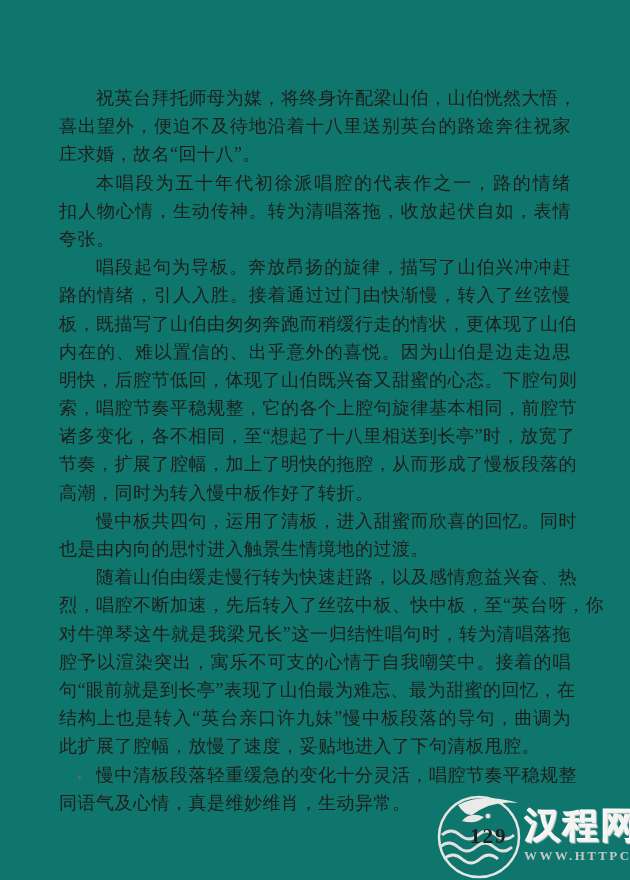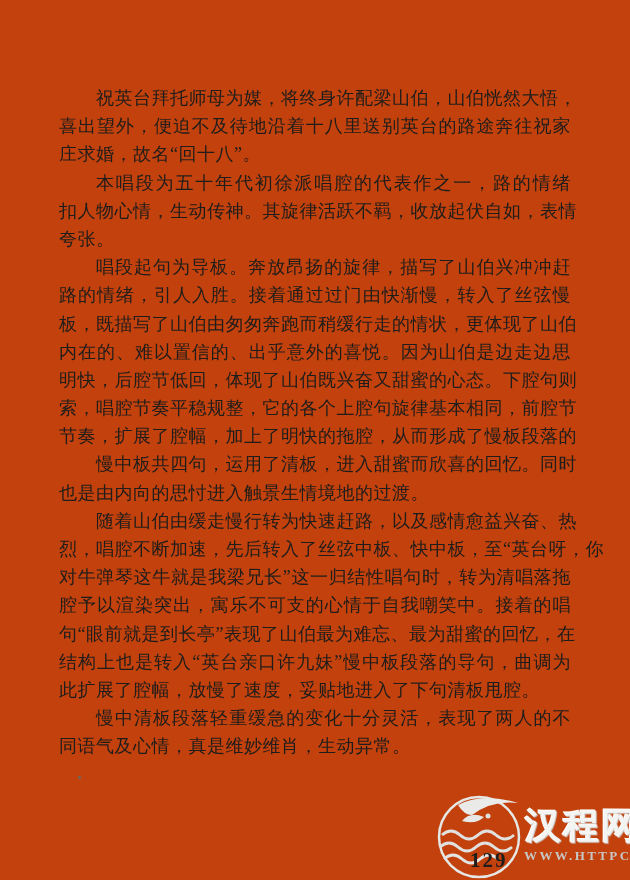--- a/index.html
+++ b/index.html
@@ -4,21 +4,21 @@
 <style>
   * { margin: 0; padding: 0; box-sizing: border-box; }
   html, body { background: #ffffff; }
   body {
     width: 630px; height: 880px;
     font-family: "Liberation Serif", "DejaVu Serif", serif;
   }
   .page {
     position: relative;
     width: 630px; height: 880px;
-    background: #c2410c;
+    background: #0f766e;
     overflow: hidden;
   }
   
   .text-block {
     position: absolute;
     left: 59px; top: 84px;
     width: 512px;
     font-size: 18px;
     line-height: 28.2px;
     color: #1e1d1b;
@@ -67,60 +67,61 @@
     white-space: nowrap;
   }
   .page-number {
     position: absolute;
     left: 470px; top: 824px;
     font-family: "Liberation Serif", "DejaVu Serif", serif;
     font-size: 21px;
     font-weight: bold;
     letter-spacing: 2px;
     color: #1f1e1c;
-    margin-top: 24px;
   }
   
   .speck {
     position: absolute;
     left: 78px; top: 776px;
     width: 3px; height: 3px;
     background: #6a6a66;
     border-radius: 50%;
   }
 </style>
 </head>
 <body>
 
 <div class="page">
 
   <div class="text-block">
       <div class="line indent">祝英台拜托师母为媒，将终身许配梁山伯，山伯恍然大悟，</div>
       <div class="line">喜出望外，便迫不及待地沿着十八里送别英台的路途奔往祝家</div>
       <div class="line end">庄求婚，故名“回十八”。</div>
       <div class="line indent">本唱段为五十年代初徐派唱腔的代表作之一，路的情绪</div>
-      <div class="line">扣人物心情，生动传神。其旋律活跃不羁，收放起伏自如，表情</div>
+      <div class="line">扣人物心情，生动传神。转为清唱落拖，收放起伏自如，表情</div>
       <div class="line end">夸张。</div>
       <div class="line indent">唱段起句为导板。奔放昂扬的旋律，描写了山伯兴冲冲赶</div>
       <div class="line">路的情绪，引人入胜。接着通过过门由快渐慢，转入了丝弦慢</div>
       <div class="line">板，既描写了山伯由匆匆奔跑而稍缓行走的情状，更体现了山伯</div>
       <div class="line">内在的、难以置信的、出乎意外的喜悦。因为山伯是边走边思</div>
       <div class="line">明快，后腔节低回，体现了山伯既兴奋又甜蜜的心态。下腔句则</div>
       <div class="line">索，唱腔节奏平稳规整，它的各个上腔句旋律基本相同，前腔节</div>
+      <div class="line">诸多变化，各不相同，至“想起了十八里相送到长亭”时，放宽了</div>
       <div class="line">节奏，扩展了腔幅，加上了明快的拖腔，从而形成了慢板段落的</div>
+      <div class="line end">高潮，同时为转入慢中板作好了转折。</div>
       <div class="line indent">慢中板共四句，运用了清板，进入甜蜜而欣喜的回忆。同时</div>
       <div class="line end">也是由内向的思忖进入触景生情境地的过渡。</div>
       <div class="line indent">随着山伯由缓走慢行转为快速赶路，以及感情愈益兴奋、热</div>
       <div class="line">烈，唱腔不断加速，先后转入了丝弦中板、快中板，至“英台呀，你</div>
       <div class="line">对牛弹琴这牛就是我梁兄长”这一归结性唱句时，转为清唱落拖</div>
       <div class="line">腔予以渲染突出，寓乐不可支的心情于自我嘲笑中。接着的唱</div>
       <div class="line">句“眼前就是到长亭”表现了山伯最为难忘、最为甜蜜的回忆，在</div>
       <div class="line">结构上也是转入“英台亲口许九妹”慢中板段落的导句，曲调为</div>
       <div class="line end">此扩展了腔幅，放慢了速度，妥贴地进入了下句清板甩腔。</div>
-      <div class="line indent">慢中清板段落轻重缓急的变化十分灵活，表现了两人的不</div>
+      <div class="line indent">慢中清板段落轻重缓急的变化十分灵活，唱腔节奏平稳规整</div>
       <div class="line end">同语气及心情，真是维妙维肖，生动异常。</div>
     </div>
 
   <div class="speck"></div>
 
   <div class="watermark">
     <svg class="wm-logo" width="102" height="89" viewBox="0 0 102 89">
       <circle cx="51" cy="46" r="40" fill="none" stroke="#e6e6e4" stroke-width="2.5"></circle>
       <path d="M30,14 Q54,1 90,12 Q64,9 44,24 Q36,24 30,14 Z" fill="#eaeae8"></path>
       <path d="M14,44 q9,-8 18,0 t18,0 t18,0 t18,0" fill="none" stroke="#e1e1df" stroke-width="3"></path>

